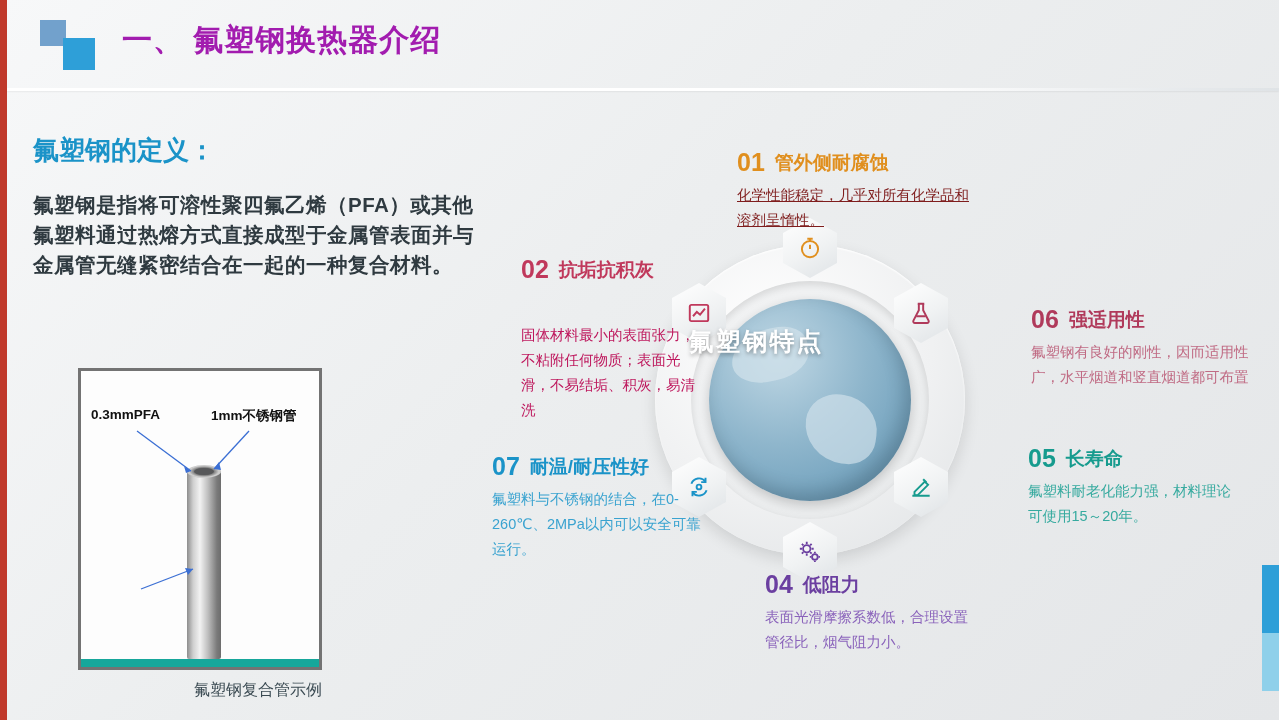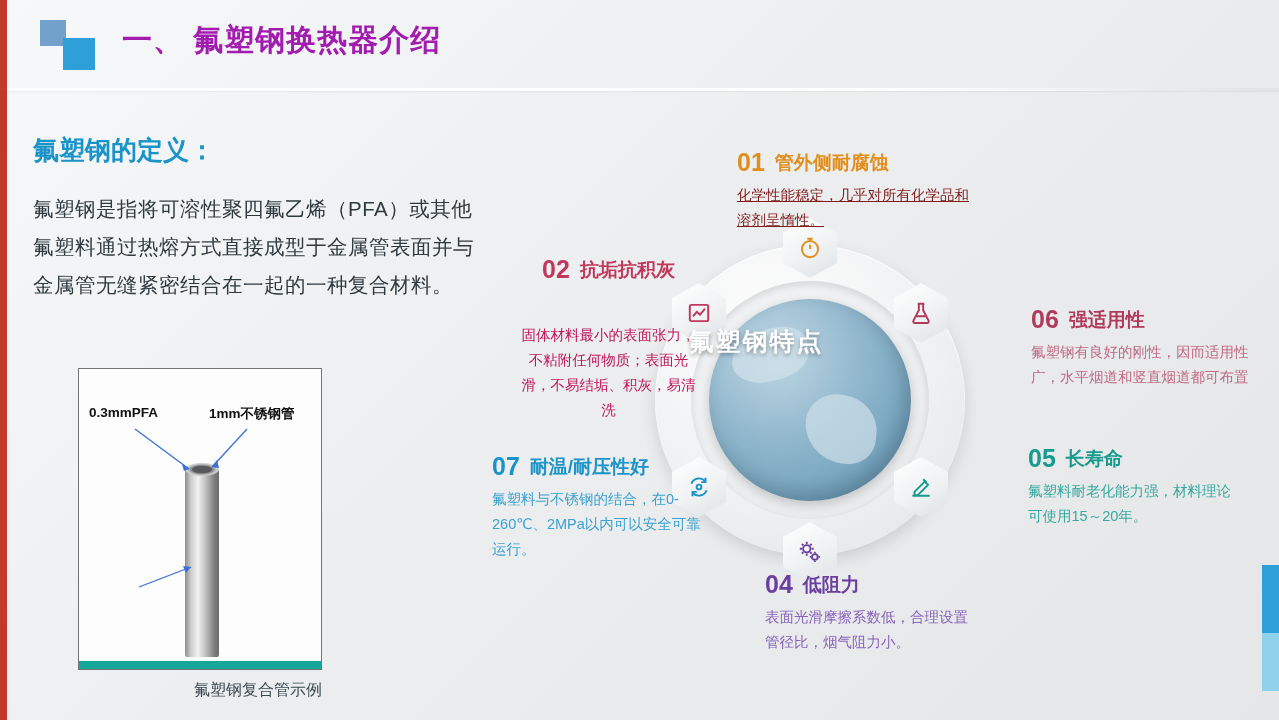--- a/index.html
+++ b/index.html
@@ -29,28 +29,28 @@
     box-shadow:0 1px 2px rgba(0,0,0,.06);
   }
 
   
   .def-title{
     position:absolute;left:33px;top:133px;
     font-size:26px;font-weight:bold;color:#1a93c8;
   }
   .def-body{
     position:absolute;left:33px;top:190px;width:450px;
-    font-size:20.5px;font-weight:normal;color:#2f3a40;line-height:38px;
+    font-size:20.5px;font-weight:bold;color:#2f3a40;line-height:30px;
     letter-spacing:.5px;
   }
 
   
   .photo{
     position:absolute;left:78px;top:368px;width:244px;height:302px;
-    background:#be185d;border:1px solid #737373;box-sizing:border-box;
+    background:#be185d;border:3px solid #737373;box-sizing:border-box;
     overflow:hidden;
   }
   .photo-inner{position:absolute;inset:0;background:#fdfdfd;}
   .tube{
     position:absolute;left:106px;top:100px;width:34px;height:188px;
     background:linear-gradient(90deg,#8d8d8d 0%,#cfcfcf 18%,#f2f2f2 38%,#bdbdbd 62%,#7a7a7a 88%,#6d6d6d 100%);
     border-radius:3px 3px 2px 2px;
   }
   .tube-top{
     position:absolute;left:106px;top:94px;width:34px;height:13px;
@@ -114,21 +114,21 @@
   .hex svg{display:block;}
 
   
   .item{position:absolute;}
   .item .num{font-size:25px;font-weight:bold;display:inline-block;vertical-align:middle;}
   .item .ttl{font-size:19px;font-weight:bold;display:inline-block;vertical-align:middle;margin-left:10px;}
   .item .desc{font-size:14.5px;line-height:25px;margin-top:6px;}
 
   .i01{left:737px;top:148px;width:235px;color:#e08f1e;}
   .i01 .desc{color:#7f1d1d;text-decoration:underline;}
-  .i02{left:521px;top:255px;width:175px;text-align:center;color:#c0395c;}
+  .i02{left:521px;top:255px;width:175px;text-align:left;color:#c0395c;}
   .i02 .desc{color:#be185d;margin-top:39px;}
   .i03{left:492px;top:452px;width:215px;color:#1a93c8;}
   .i03 .desc{color:#3aa3d0;}
   .i04{left:765px;top:570px;width:215px;color:#6b3fa0;}
   .i04 .desc{color:#8a63bb;}
   .i05{left:1028px;top:444px;width:215px;color:#169b8e;}
   .i05 .desc{color:#36aa9f;}
   .i06{left:1031px;top:305px;width:222px;color:#b03a5b;}
   .i06 .desc{color:#c06b84;}
 

